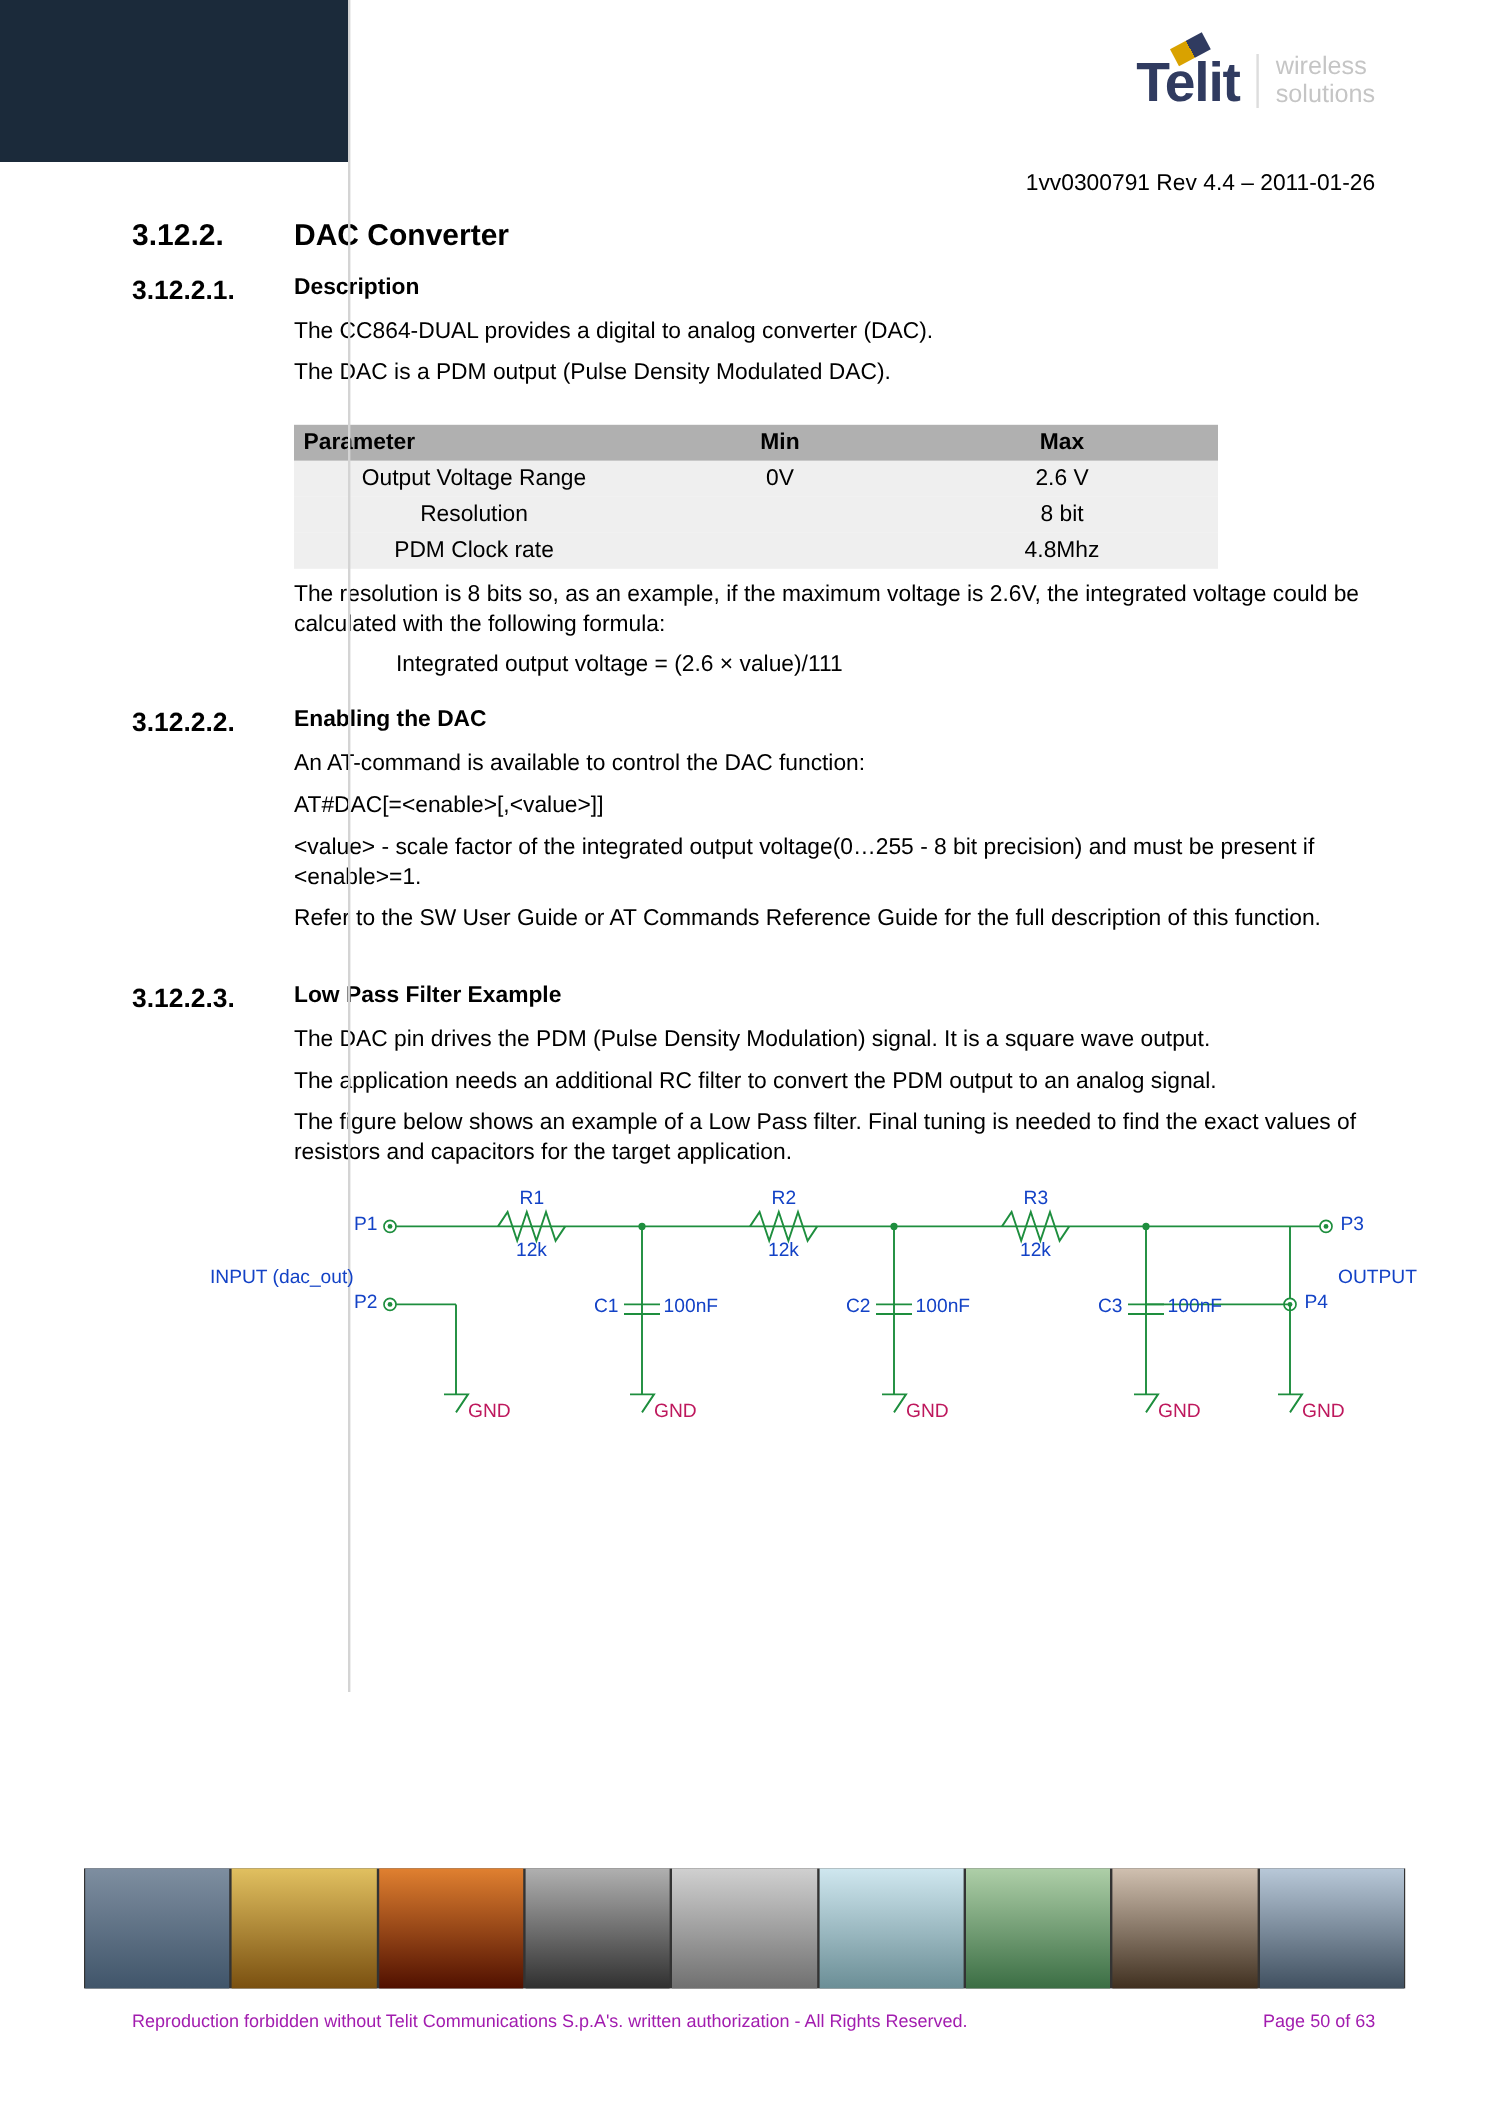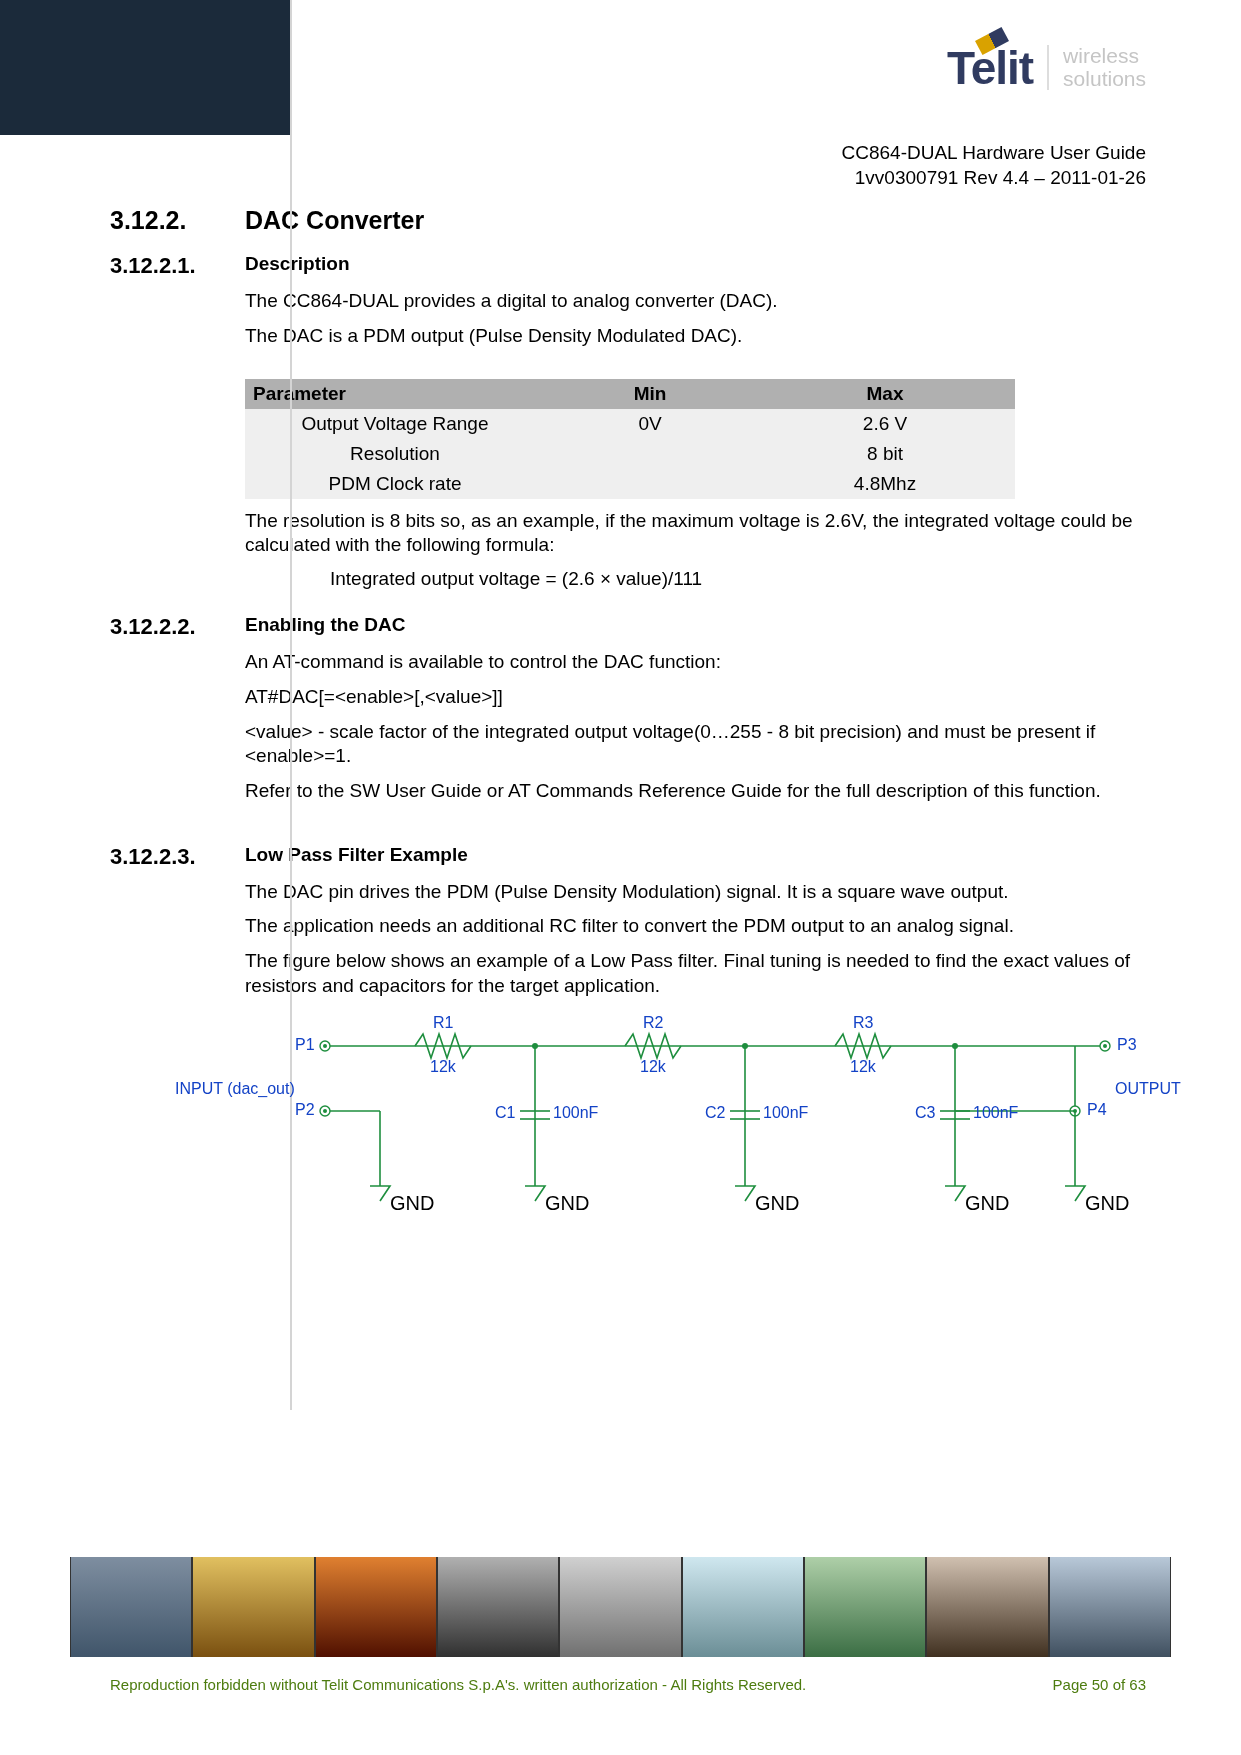--- a/index.html
+++ b/index.html
@@ -99,21 +99,21 @@
   
   .circuit {
     position: relative;
     margin: 18px 80px 0 95px;
     height: 230px;
     font-family: Arial;
     font-size: 16px;
   }
   .wire { stroke: #1e8e3e; stroke-width: 1.6; fill: none; }
   .lbl-blue { position: absolute; color: #1342c6; font-size: 16px; }
-  .lbl-grn  { position: absolute; color: #000000; font-size: 20px; }
+  .lbl-grn  { position: absolute; color: #be185d; font-size: 16px; }
   .dot { fill: #1e8e3e; }
   .pin { stroke: #1e8e3e; stroke-width: 1.4; fill: #fff; }
 
   .footer-strip {
     position: absolute;
     left: 70px; right: 70px; bottom: 98px;
     height: 100px;
     display: flex;
     background: #333;
   }
@@ -129,21 +129,21 @@
   .fs6 { background: linear-gradient(#cfe7ef,#6b8e96); }
   .fs7 { background: linear-gradient(#aecfa8,#3b6e44); }
   .fs8 { background: linear-gradient(#d0c0b0,#403020); }
   .fs9 { background: linear-gradient(#b8c8d8,#405060); }
 
   .footline {
     position: absolute;
     left: 110px; right: 95px; bottom: 62px;
     display: flex; justify-content: space-between;
     font-size: 15px;
-    color: #4d7c0f;
+    color: #a21caf;
   }
 </style>
 </head>
 <body>
 
 <div class="header-band">
   <div class="band-left"></div>
   <div class="band-logo">
     <div class="logo-mark">
       <span class="logo-accent"></span>
@@ -152,21 +152,20 @@
     <div class="logo-tag">
       <div>wireless</div>
       <div>solutions</div>
     </div>
   </div>
 </div>
 
 <div class="vline"></div>
 
 <div class="doc-meta">
-  <div>CC864-DUAL Hardware User Guide</div>
   <div>1vv0300791 Rev 4.4 – 2011-01-26</div>
 </div>
 
 <div class="content">
 
   <div class="h2row">
     <div class="h2num">3.12.2.</div>
     <div class="h2txt">DAC Converter</div>
   </div>
 

